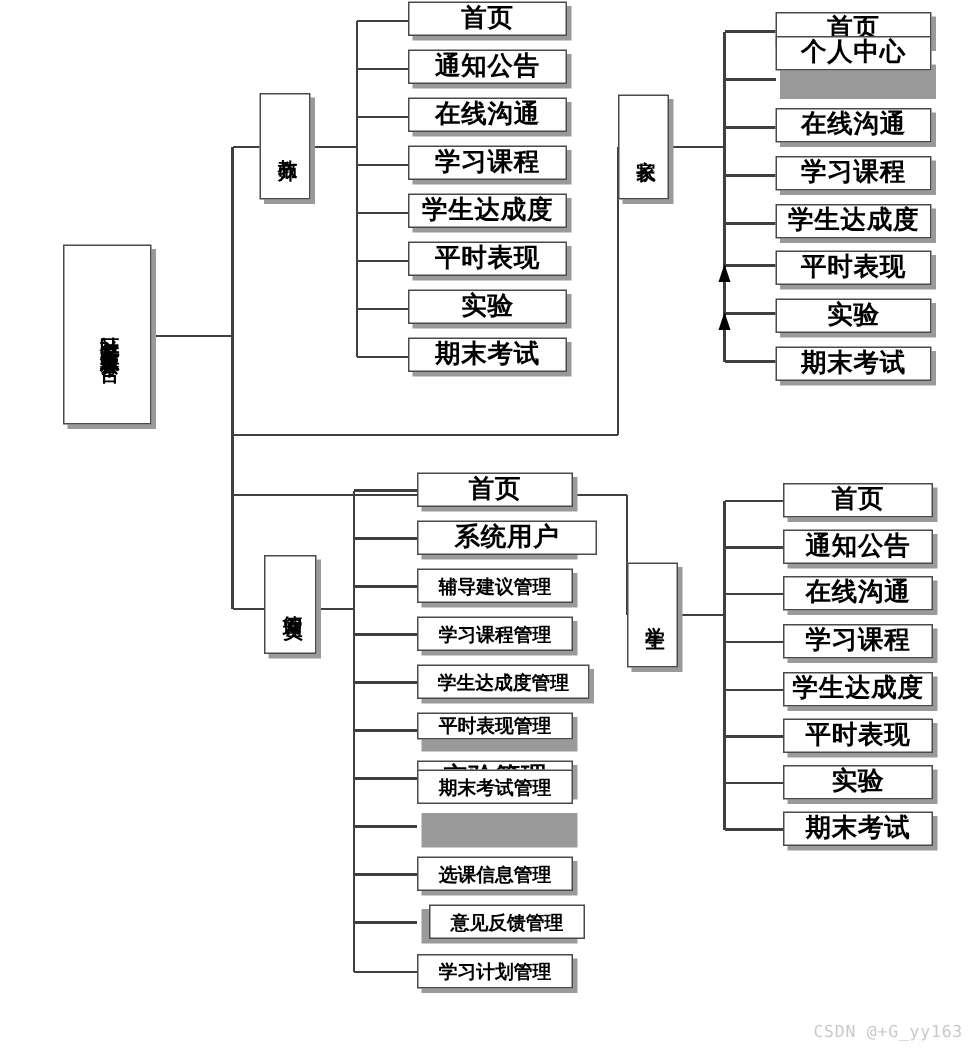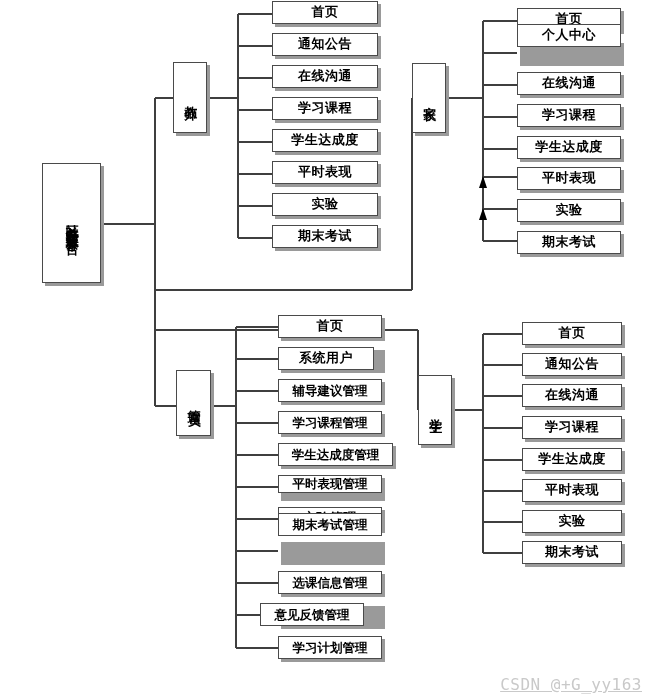--- a/index.html
+++ b/index.html
@@ -2,28 +2,28 @@
 <html><head>
 <meta charset="utf-8">
 <style>
   html,body{margin:0;padding:0;background:#ffffff;}
   body{width:648px;height:700px;position:relative;overflow:hidden;
        font-family:"DejaVu Sans","Liberation Sans",sans-serif;}
   #canvas{position:absolute;left:0;top:0;width:648px;height:700px;}
   .node{position:absolute;box-sizing:border-box;border:1px solid #4a4a4a;
         background:#ffffff;display:flex;align-items:center;justify-content:center;
         color:#000;font-weight:bold;line-height:1.08;text-align:center;z-index:3;}
-  .leaf{font-size:13px;letter-spacing:0.5px;}
+  .leaf{font-size:17px;letter-spacing:0.5px;}
   .leaf.small{font-size:12.5px;letter-spacing:0px;}
   .vert{writing-mode:vertical-rl;text-orientation:upright;font-size:13px;
         letter-spacing:2px;line-height:1.25;}
   .root{font-size:12.5px;}
   .shadow{position:absolute;background:#9a9a9a;z-index:2;}
-  .wm{position:absolute;right:6px;bottom:6px;font-size:16px;color:#c9c9c9;
-      letter-spacing:0.5px;z-index:5;font-family:"DejaVu Sans Mono","Liberation Mono",monospace;text-decoration:underline;}
+  .wm{position:absolute;right:6px;bottom:6px;font-size:11px;color:#c9c9c9;
+      letter-spacing:0.5px;z-index:5;font-family:"DejaVu Sans Mono","Liberation Mono",monospace;}
   svg.lines{position:absolute;left:0;top:0;z-index:1;}
 </style>
 </head>
 <body>
 
 <div id="canvas">
 
   <svg class="lines" width="648" height="700">
     <g stroke="#3f3f3f" stroke-width="1.4" fill="none" shape-rendering="crispEdges">
 
@@ -177,21 +177,21 @@
   <div class="shadow" style="left:520px;top:234px;width:104px;height:23px;"></div>
   <div class="node leaf" style="left:517px;top:231px;width:104px;height:23px;">
       <span>期末考试</span>
     </div>
 
   <div class="shadow" style="left:281px;top:318px;width:104px;height:23px;"></div>
   <div class="node leaf" style="left:278px;top:315px;width:104px;height:23px;">
       <span>首页</span>
     </div>
   <div class="shadow" style="left:281px;top:350px;width:104px;height:23px;"></div>
-  <div class="node leaf" style="left:278px;top:347px;width:96px;height:23px;">
+  <div class="node leaf" style="left:278px;top:347px;width:120px;height:23px;">
       <span>系统用户</span>
     </div>
   <div class="shadow" style="left:281px;top:382px;width:104px;height:23px;"></div>
   <div class="node leaf small" style="left:278px;top:379px;width:104px;height:23px;">
       <span>辅导建议管理</span>
     </div>
   <div class="shadow" style="left:281px;top:414px;width:104px;height:23px;"></div>
   <div class="node leaf small" style="left:278px;top:411px;width:104px;height:23px;">
       <span>学习课程管理</span>
     </div>
@@ -209,21 +209,21 @@
     </div>
   <div class="shadow" style="left:281px;top:542px;width:104px;height:23px;"></div>
   <div class="node leaf small" style="left:278px;top:513px;width:104px;height:23px;">
       <span>期末考试管理</span>
     </div>
   <div class="shadow" style="left:281px;top:574px;width:104px;height:23px;"></div>
   <div class="node leaf small" style="left:278px;top:571px;width:104px;height:23px;">
       <span>选课信息管理</span>
     </div>
   <div class="shadow" style="left:281px;top:606px;width:104px;height:23px;"></div>
-  <div class="node leaf small" style="left:260px;top:603px;width:104px;height:23px;">
+  <div class="node leaf small" style="left:286px;top:603px;width:104px;height:23px;">
       <span>意见反馈管理</span>
     </div>
   <div class="shadow" style="left:281px;top:639px;width:104px;height:23px;"></div>
   <div class="node leaf small" style="left:278px;top:636px;width:104px;height:23px;">
       <span>学习计划管理</span>
     </div>
 
   <div class="shadow" style="left:525px;top:325px;width:100px;height:23px;"></div>
   <div class="node leaf" style="left:522px;top:322px;width:100px;height:23px;">
       <span>首页</span>

